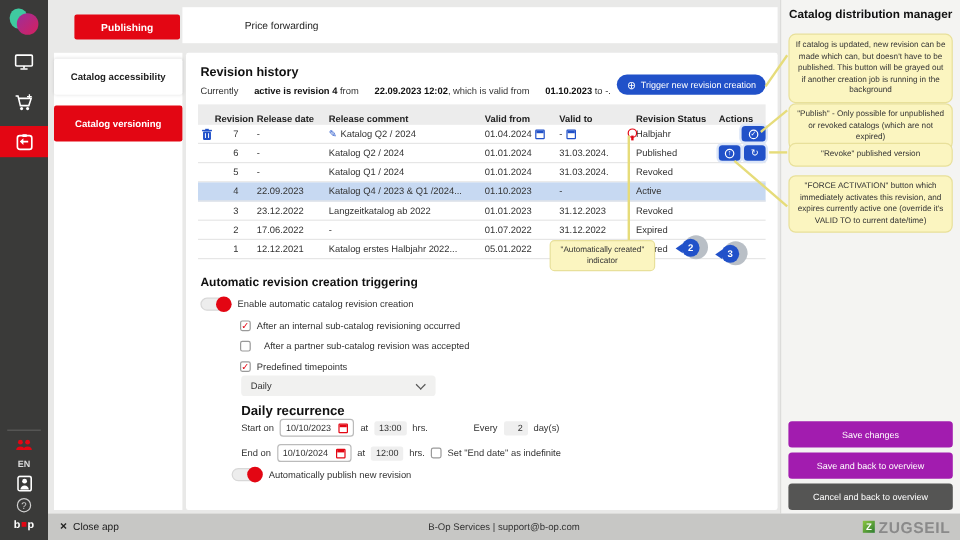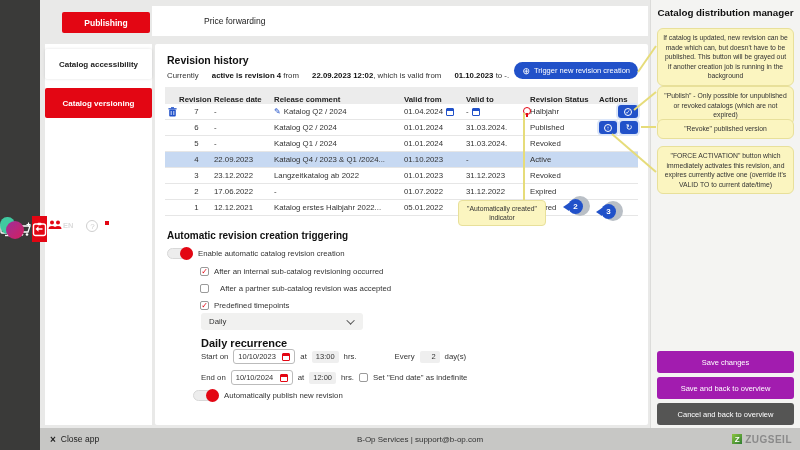--- a/index.html
+++ b/index.html
@@ -1,21 +1,21 @@
 <!DOCTYPE html>
 <html><head>
 <meta charset="utf-8">
 <style>
   * { margin:0; padding:0; box-sizing:border-box; }
   html,body { width:800px; height:450px; }
   body { font-family:"Liberation Sans", sans-serif; background:#e9e9e8; position:relative; overflow:hidden; color:#333; }
   .screen { position:absolute; inset:0; }
 
   
-  .sidebar { position:absolute; left:0; top:0; width:40px; height:450px; background:#3a3a39; display:flex; align-items:center; z-index:30; }
+  .sidebar { position:absolute; left:0; top:0; width:40px; height:450px; background:#3a3a39; display:flex; flex-direction:column; align-items:center; z-index:30; }
   .app-logo { position:relative; width:24px; height:24px; margin-top:7px; }
   .app-logo .blob1 { position:absolute; left:0; top:0; width:15px; height:17px; background:#3fc9a0; border-radius:50% 50% 45% 55%; }
   .app-logo .blob2 { position:absolute; left:6px; top:4px; width:18px; height:18px; background:linear-gradient(135deg,#9c2f9a,#d61f5e); border-radius:50%; }
   .side-ic { width:40px; height:24px; display:flex; align-items:center; justify-content:center; margin-top:9px; cursor:pointer; }
   .side-ic.active { background:#e30613; height:26px; margin-top:8px; }
   .side-spacer { flex:1; }
   .side-divider { width:28px; height:1px; background:#5c5c5b; margin:6px 0 4px; }
   .side-lang { color:#dcdcdc; font-size:7.5px; font-weight:bold; margin:3px 0; }
   .bop-logo { display:flex; align-items:center; gap:1px; margin:4px 0 8px; font-size:9px; font-weight:bold; color:#fff; }
   .bop-logo .dot { width:4px; height:4px; background:#e30613; display:inline-block; }
@@ -95,21 +95,21 @@
   .rp-btn.red { background:#a21caf; }
   .rp-btn.gray { background:#555554; }
 
   
   .footer { position:absolute; left:40px; right:0; bottom:0; height:22px; background:#c7c7c5; display:flex; align-items:center; z-index:25; }
   .close-app { display:flex; align-items:center; gap:5px; margin-left:10px; font-size:8.5px; color:#222; cursor:pointer; }
   .close-x { font-weight:bold; font-size:10px; }
   .footer-center { position:absolute; left:0; right:0; text-align:center; font-size:8px; color:#333; }
   .zug { position:absolute; right:8px; display:flex; align-items:center; gap:3px; }
   .zug .z { width:10px; height:10px; background:linear-gradient(135deg,#8cc63f,#2e7d32); color:#fff; font-size:8px; font-weight:bold; display:flex; align-items:center; justify-content:center; }
-  .zug .name { font-size:10px; font-weight:bold; color:#8a8a8a; letter-spacing:0.5px; }
+  .zug .name { font-size:13px; font-weight:bold; color:#8a8a8a; letter-spacing:0.5px; }
 
   
   .lines { position:absolute; inset:0; z-index:50; pointer-events:none; }
 </style>
 </head>
 <body>
 
 <div class="screen">
 
   <div class="sidebar">

